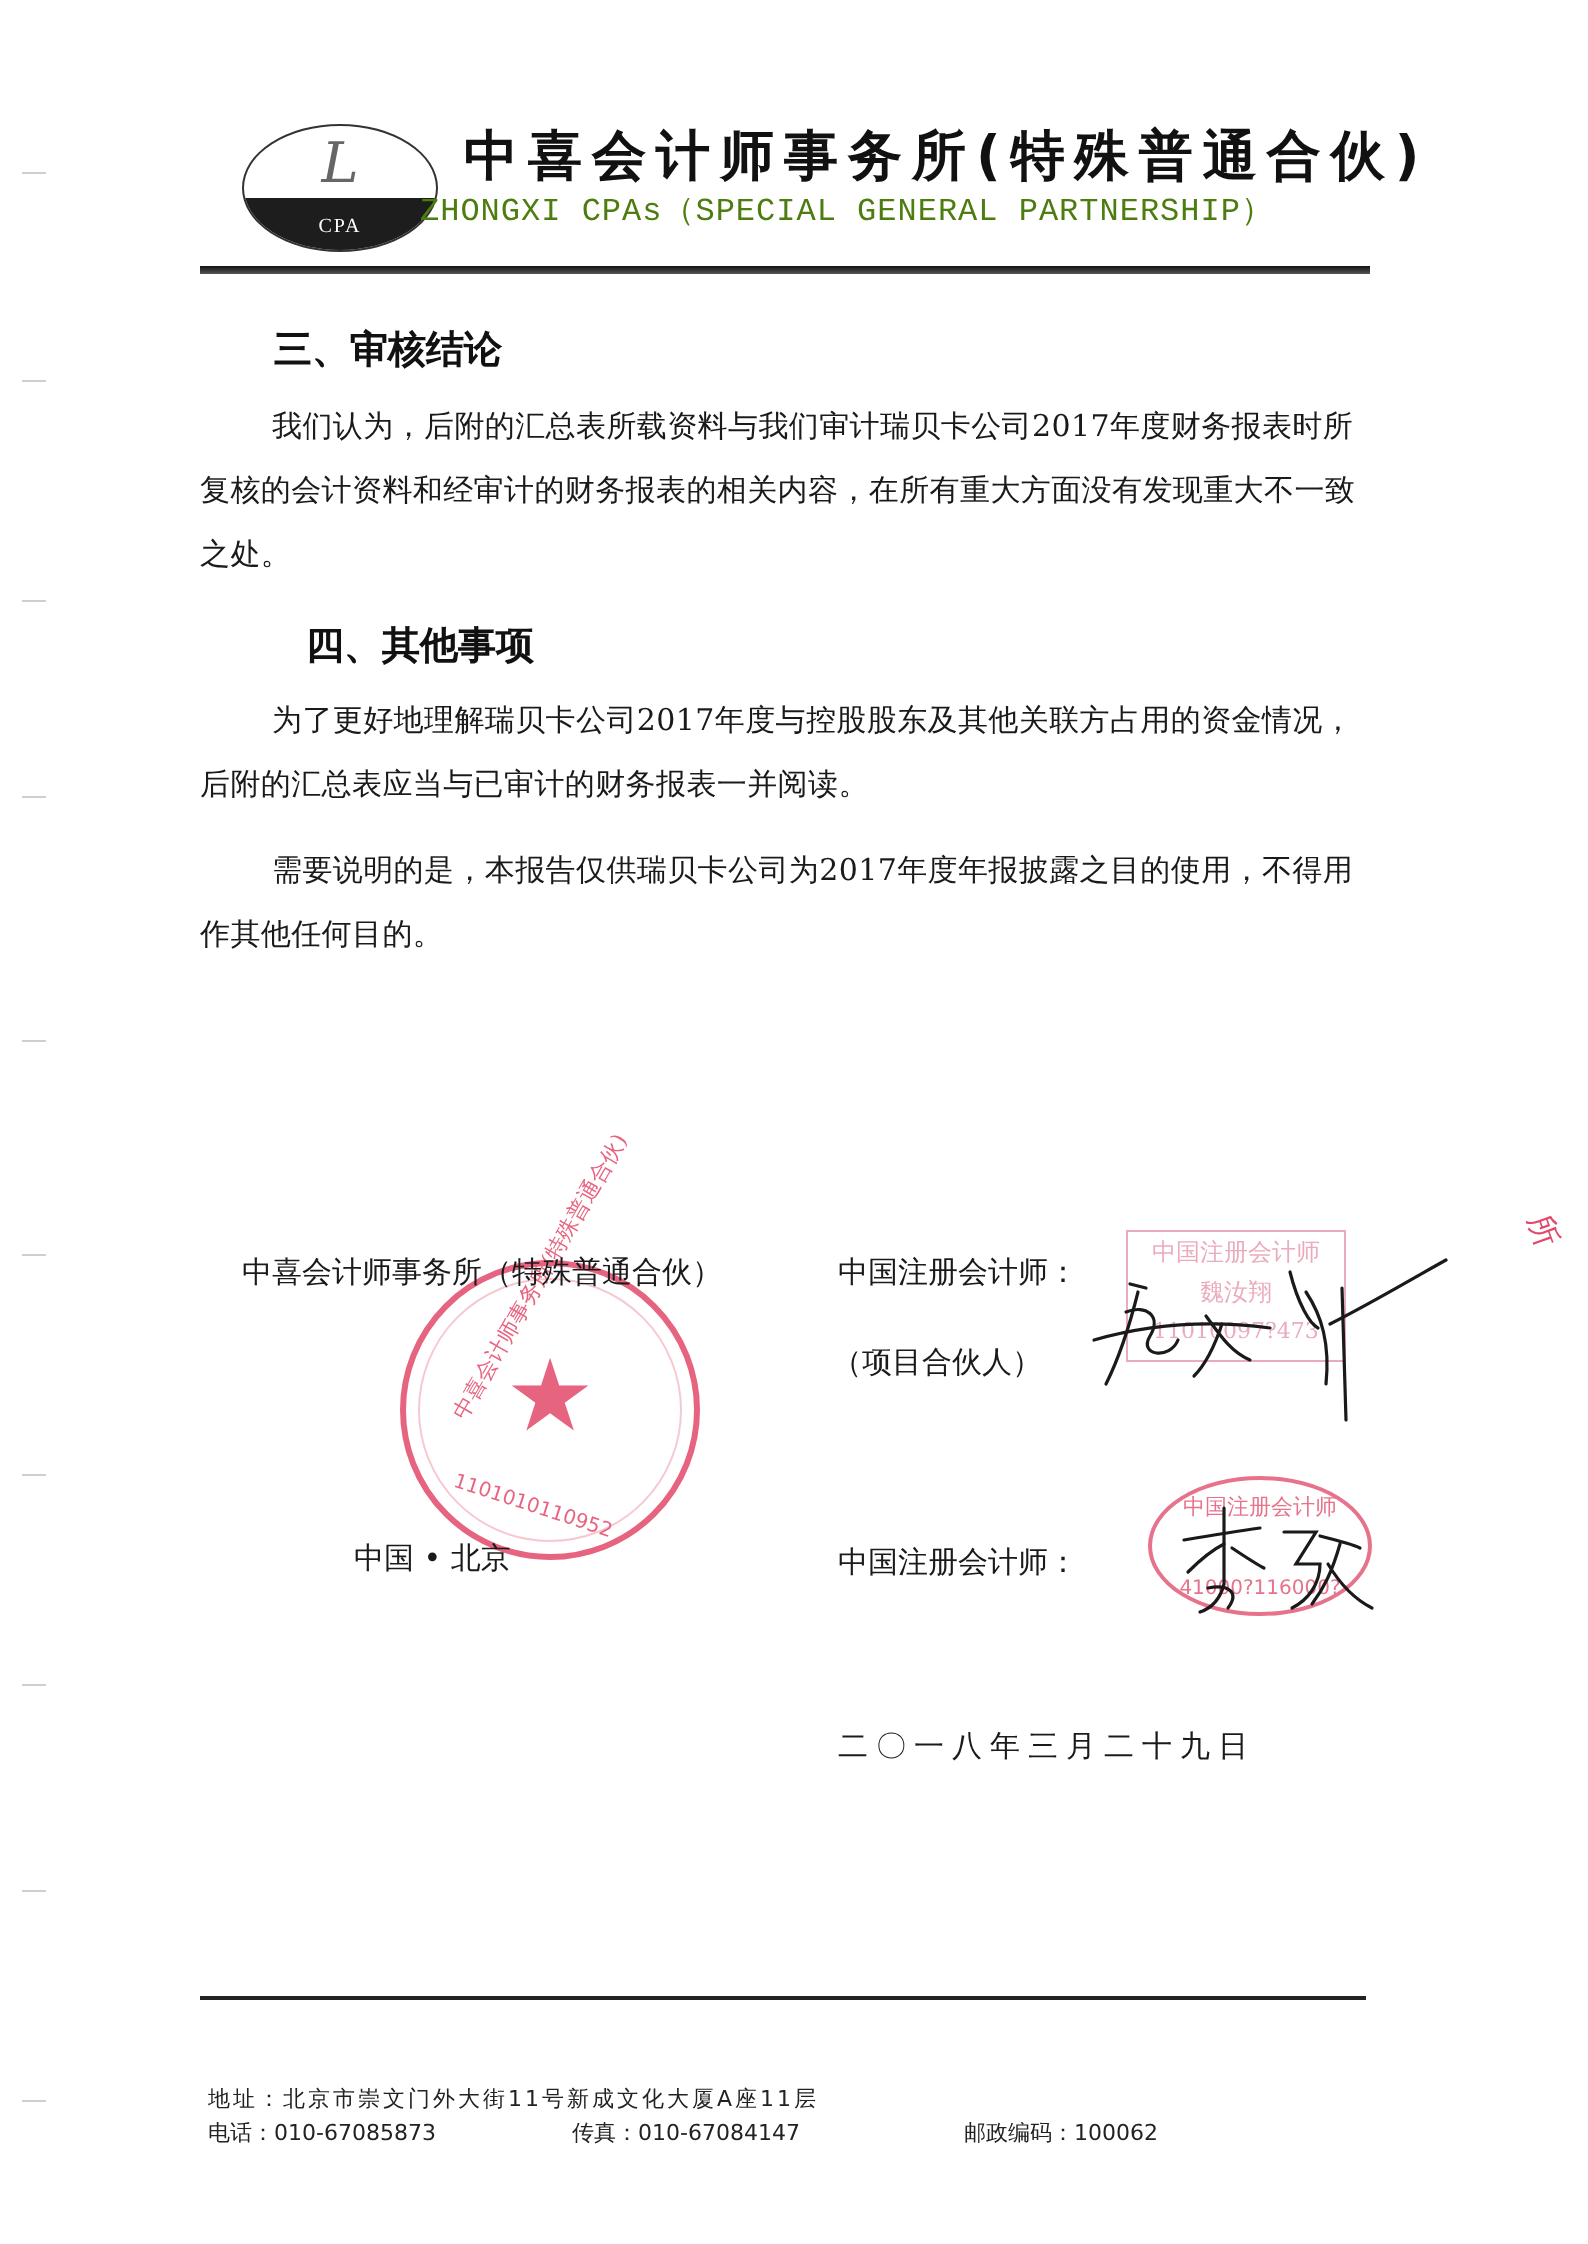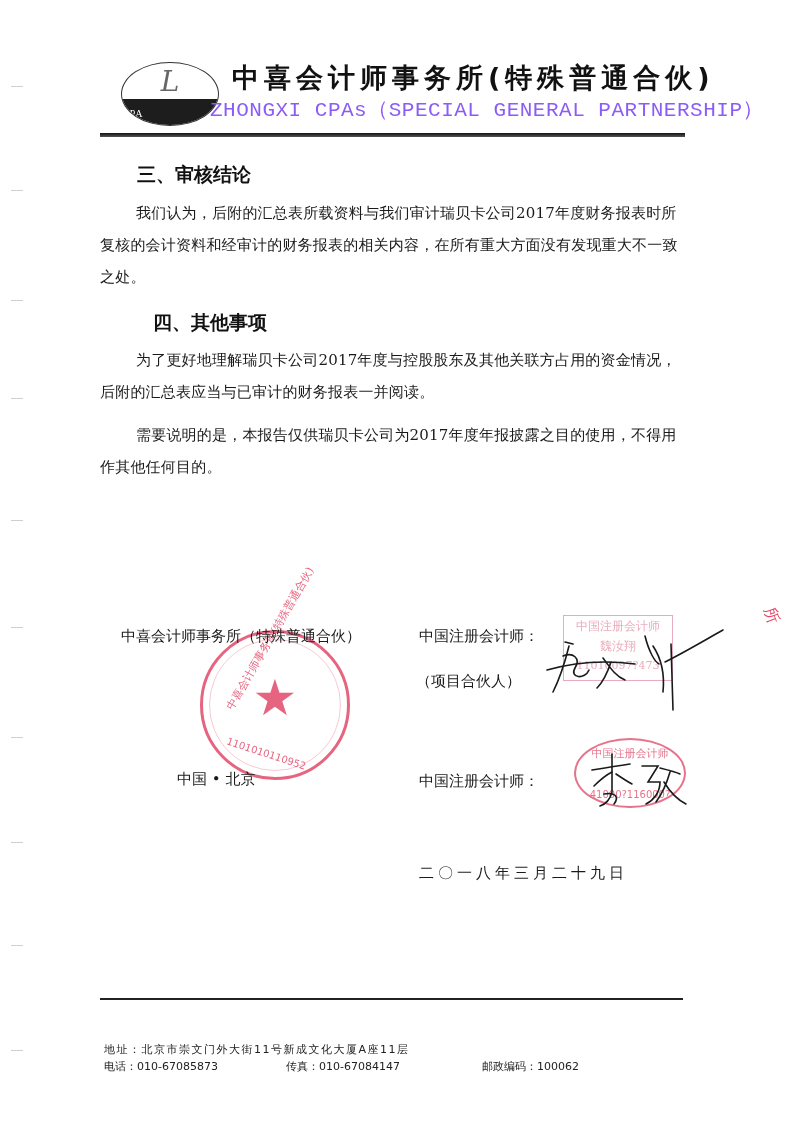--- a/index.html
+++ b/index.html
@@ -8,29 +8,29 @@
       background: #ffffff; color: #1a1a1a;
       font-family: "DejaVu Serif", "Liberation Serif", serif;
     }
     .abs { position: absolute; }
     
     .logo {
       left: 121px; top: 62px; width: 96px; height: 62px;
       border-radius: 50%; border: 1.5px solid #333; overflow: hidden; background:#fff;
     }
     .logo .lower { position:absolute; left:0; right:0; bottom:0; height:26px; background:#1d1d1d; }
-    .logo .cpa { position:absolute; left:0; right:0; bottom:6px; text-align:left; color:#fff; font-size:10px; letter-spacing:1px; font-family:"Liberation Serif", serif; }
+    .logo .cpa { position:absolute; left:0; right:0; bottom:6px; text-align:center; color:#fff; font-size:10px; letter-spacing:1px; font-family:"Liberation Serif", serif; }
     .logo .letter { position:absolute; left:0; right:0; top:2px; text-align:center; font-size:28px; color:#666; font-style:italic; font-family:"DejaVu Serif", serif; }
     .hdr-cn {
       left: 232px; top: 60px; font-size: 27px; letter-spacing: 5px; font-weight: bold;
       font-family: "DejaVu Sans", sans-serif; color:#111;
     }
     .hdr-en {
-      left: 210px; top: 95px; font-size: 21px; letter-spacing: 0.5px;
-      font-family: "Liberation Mono", "DejaVu Sans Mono", monospace; color:#8b5cf6;
+      left: 210px; top: 95px; font-size: 16px; letter-spacing: 0.5px;
+      font-family: "Liberation Mono", "DejaVu Sans Mono", monospace; color:#4d7c0f;
     }
     .rule-top { left: 100px; top: 133px; width: 585px; height: 4px; background: linear-gradient(#111, #555); }
     
     .heading { font-size: 19px; font-weight: bold; font-family: "DejaVu Sans", sans-serif; color:#111; }
     .para { left: 100px; width: 588px; font-size: 15px; line-height: 32px; text-indent: 36px; color:#1a1a1a; letter-spacing: 0.2px; }
     .line { font-size: 15px; color:#1a1a1a; }
     
     .seal {
       left: 200px; top: 630px; width: 150px; height: 150px; border-radius: 50%;
       border: 3px solid #e24a6a; box-sizing: border-box; opacity: .85;

